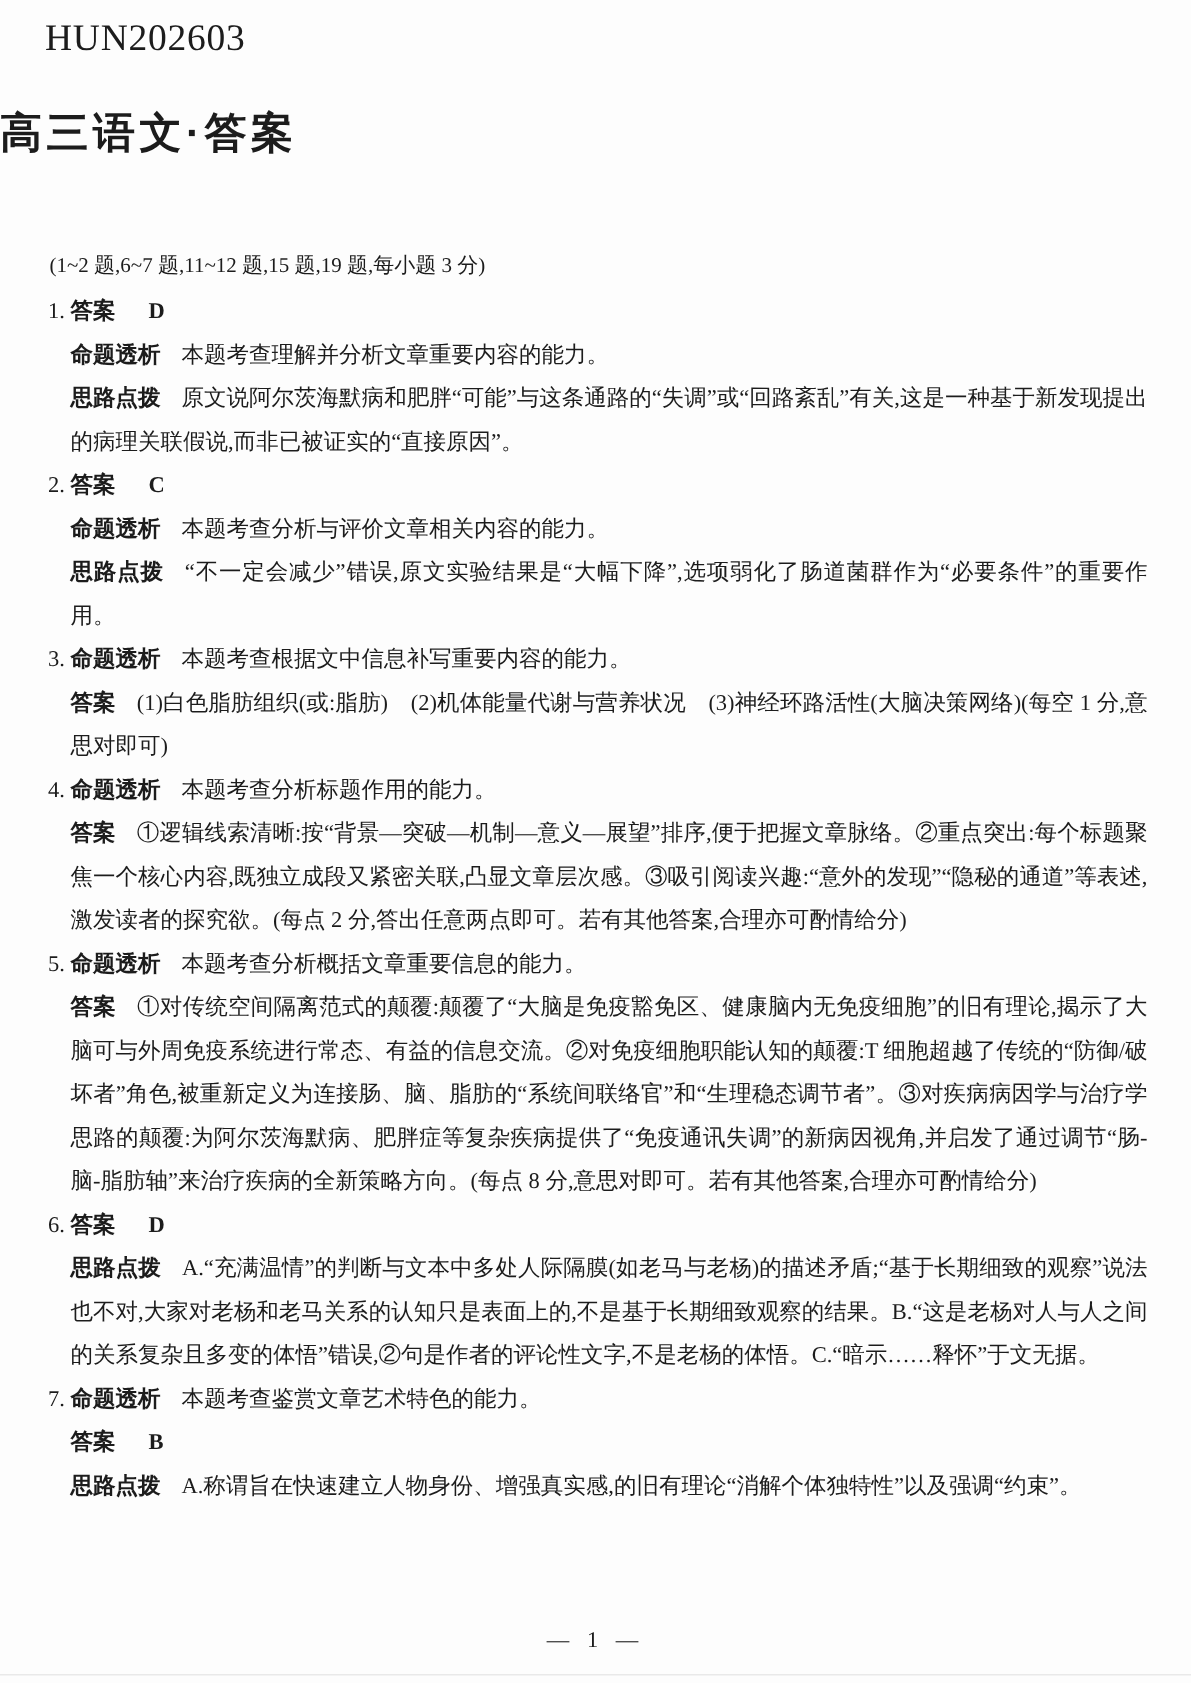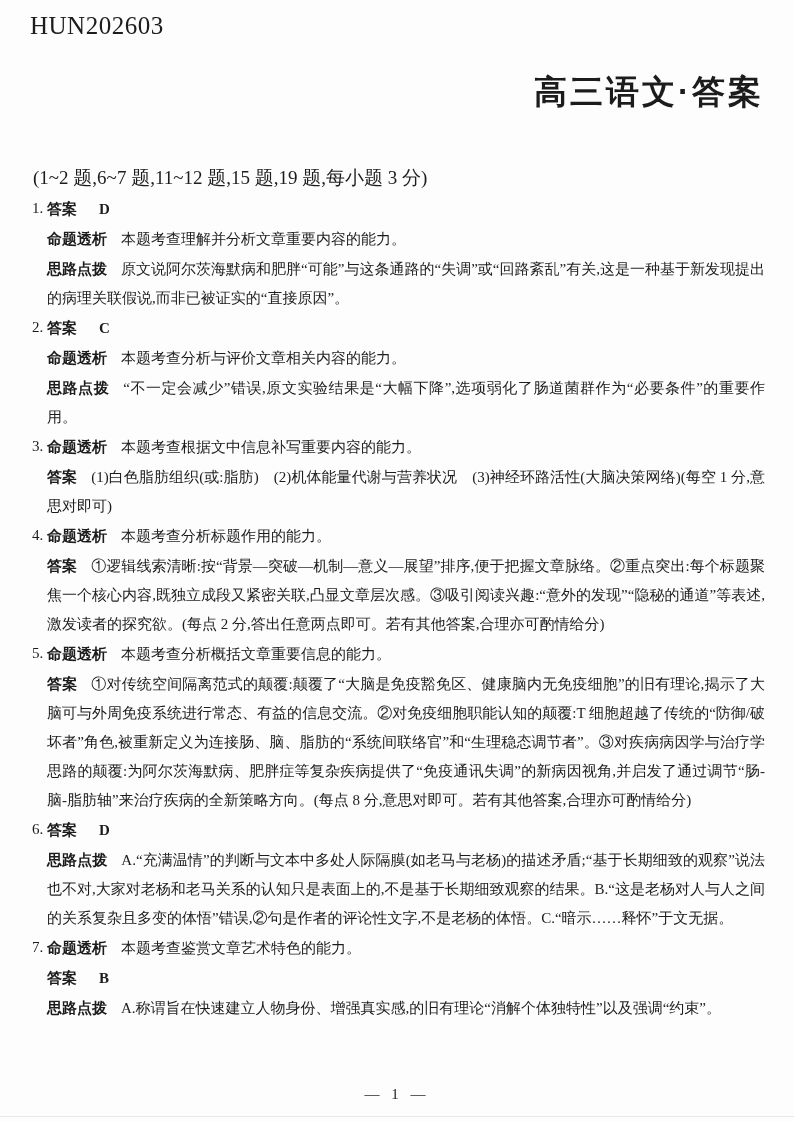--- a/index.html
+++ b/index.html
@@ -24,35 +24,35 @@
     left: 30px;
     font-size: 25px;
     letter-spacing: 0.5px;
     font-family: "Liberation Serif", "DejaVu Serif", serif;
   }
   .doc-title {
     position: absolute;
     top: 70px;
     left: 0;
     width: 764px;
-    text-align: right;
-    font-size: 33px;
+    text-align: left;
+    font-size: 28px;
     font-weight: 700;
     letter-spacing: 3px;
     font-family: "Liberation Sans", "DejaVu Sans", sans-serif;
   }
   .body-flow {
     position: absolute;
     top: 163px;
     left: 0;
     width: 794px;
   }
   .intro-note {
     margin: 0 28px 0 33px;
-    font-size: 19px;
+    font-size: 14px;
     line-height: 29px;
   }
   .items {
     margin: 2px 29px 0 47px;
   }
   .item {
     position: relative;
   }
   .item .num {
     position: absolute;
@@ -62,21 +62,21 @@
     font-size: 15px;
   }
   .seg {
     margin: 0;
     font-size: 15px;
     line-height: 29px;
     text-align: justify;
     text-justify: inter-ideograph;
   }
   .seg .label {
-    font-family: Liberation Sans, sans-serif;
+    font-family: Liberation Serif, serif;
     font-weight: 700;
     font-size: 15px;
     margin-right: 14px;
   }
   .seg .choice {
     font-weight: 700;
     margin-left: 8px;
     letter-spacing: 1px;
   }
   .seg.kai .text { }

